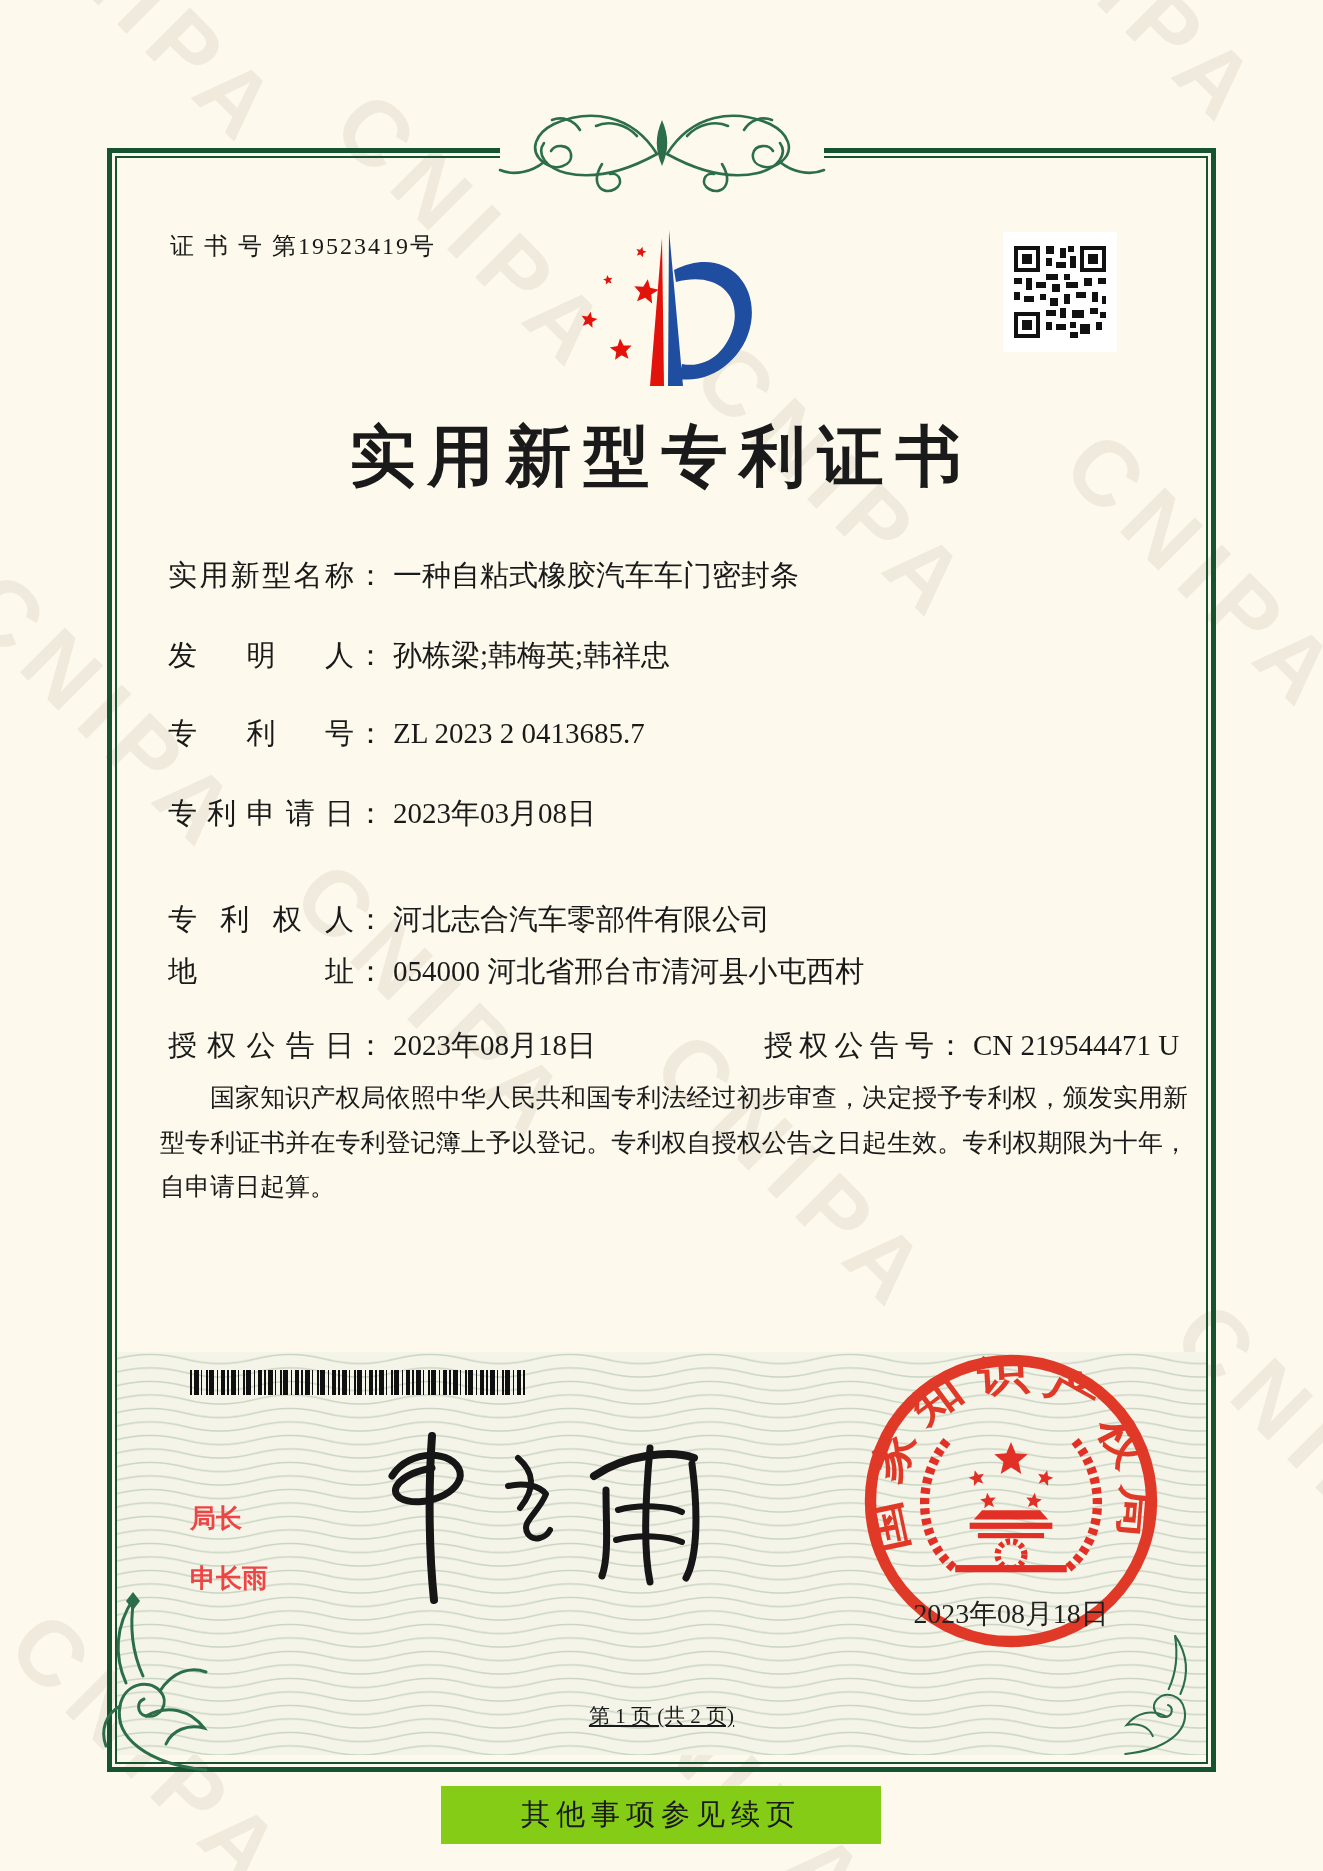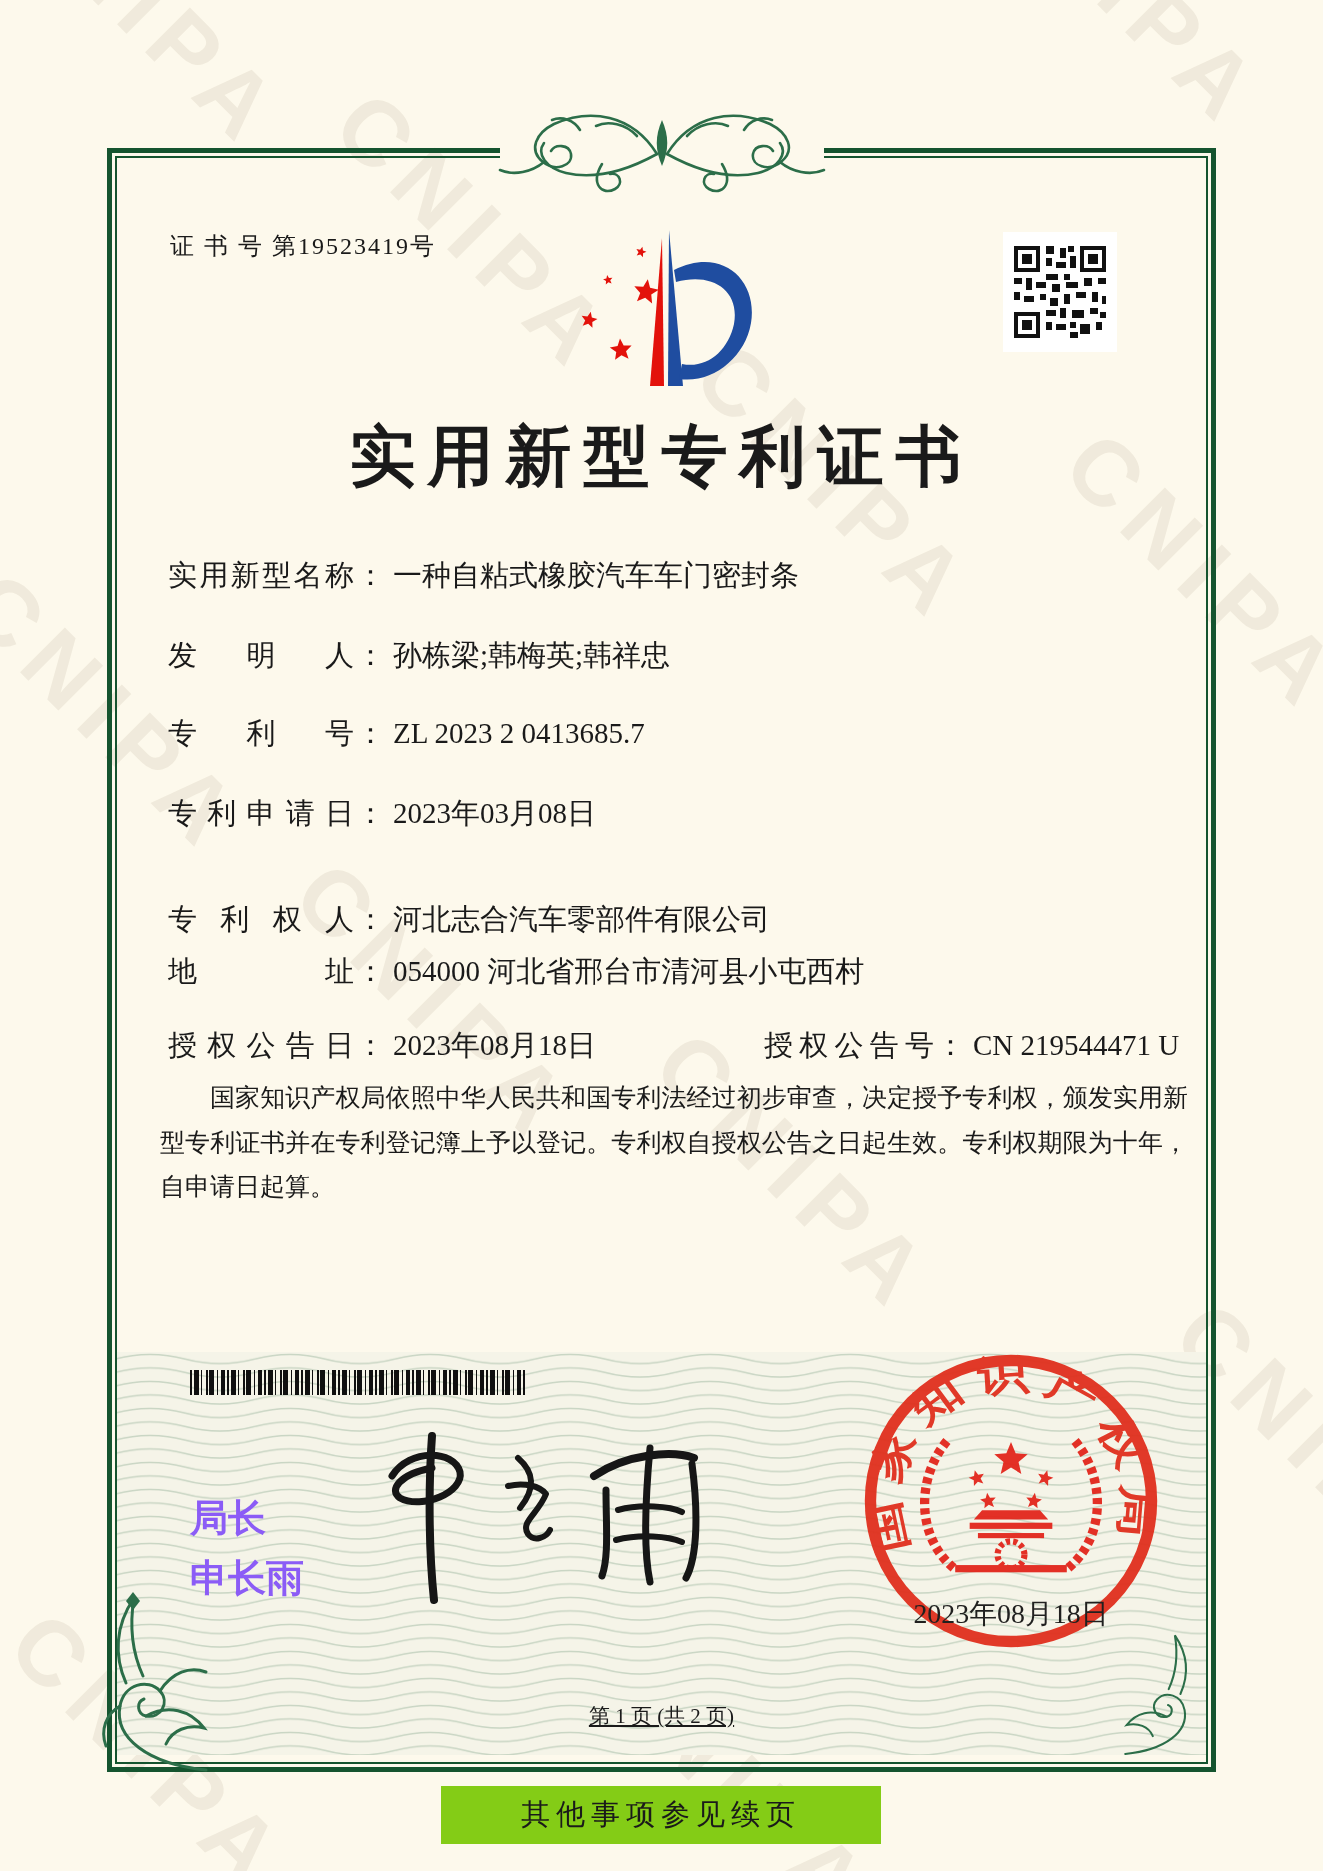--- a/index.html
+++ b/index.html
@@ -31,21 +31,21 @@
   
   .notice{position:absolute;left:160px;top:1076px;width:1028px;font-size:25px;line-height:1.78;
           text-align:justify;z-index:4;}
   .notice p{margin:0 0 10px 0;text-indent:2em;}
   .barcode{position:absolute;left:190px;top:1370px;width:337px;height:25px;z-index:4;
     background:
      repeating-linear-gradient(90deg,#101010 0 2px,transparent 2px 4px,#101010 4px 9px,transparent 9px 11px,
        #101010 11px 12px,transparent 12px 16px,#101010 16px 18px,transparent 18px 19px,#101010 19px 24px,
        transparent 24px 27px,#101010 27px 28px,transparent 28px 31px,#101010 31px 35px,transparent 35px 37px);}
   .officer{position:absolute;left:190px;top:1488px;z-index:4;font-family:"Liberation Sans","DejaVu Sans",sans-serif;
-           font-size:38px;font-weight:600;line-height:60px;color:#8b5cf6;}
+           font-size:26px;font-weight:600;line-height:60px;color:#ef4444;}
   .signature{position:absolute;left:350px;top:1414px;z-index:5;}
   .seal{position:absolute;left:856px;top:1346px;z-index:5;opacity:.95;}
   .footer{position:absolute;left:0;top:1702px;width:100%;text-align:center;font-size:21px;z-index:4;text-decoration:underline;}
   .note-box{position:absolute;left:441px;top:1786px;width:440px;height:58px;background:#84cc16;z-index:4;
             display:flex;align-items:center;justify-content:center;font-size:29px;letter-spacing:6px;}
   .orn{position:absolute;z-index:3;pointer-events:none;}
 </style>
 </head>
 <body>
 

